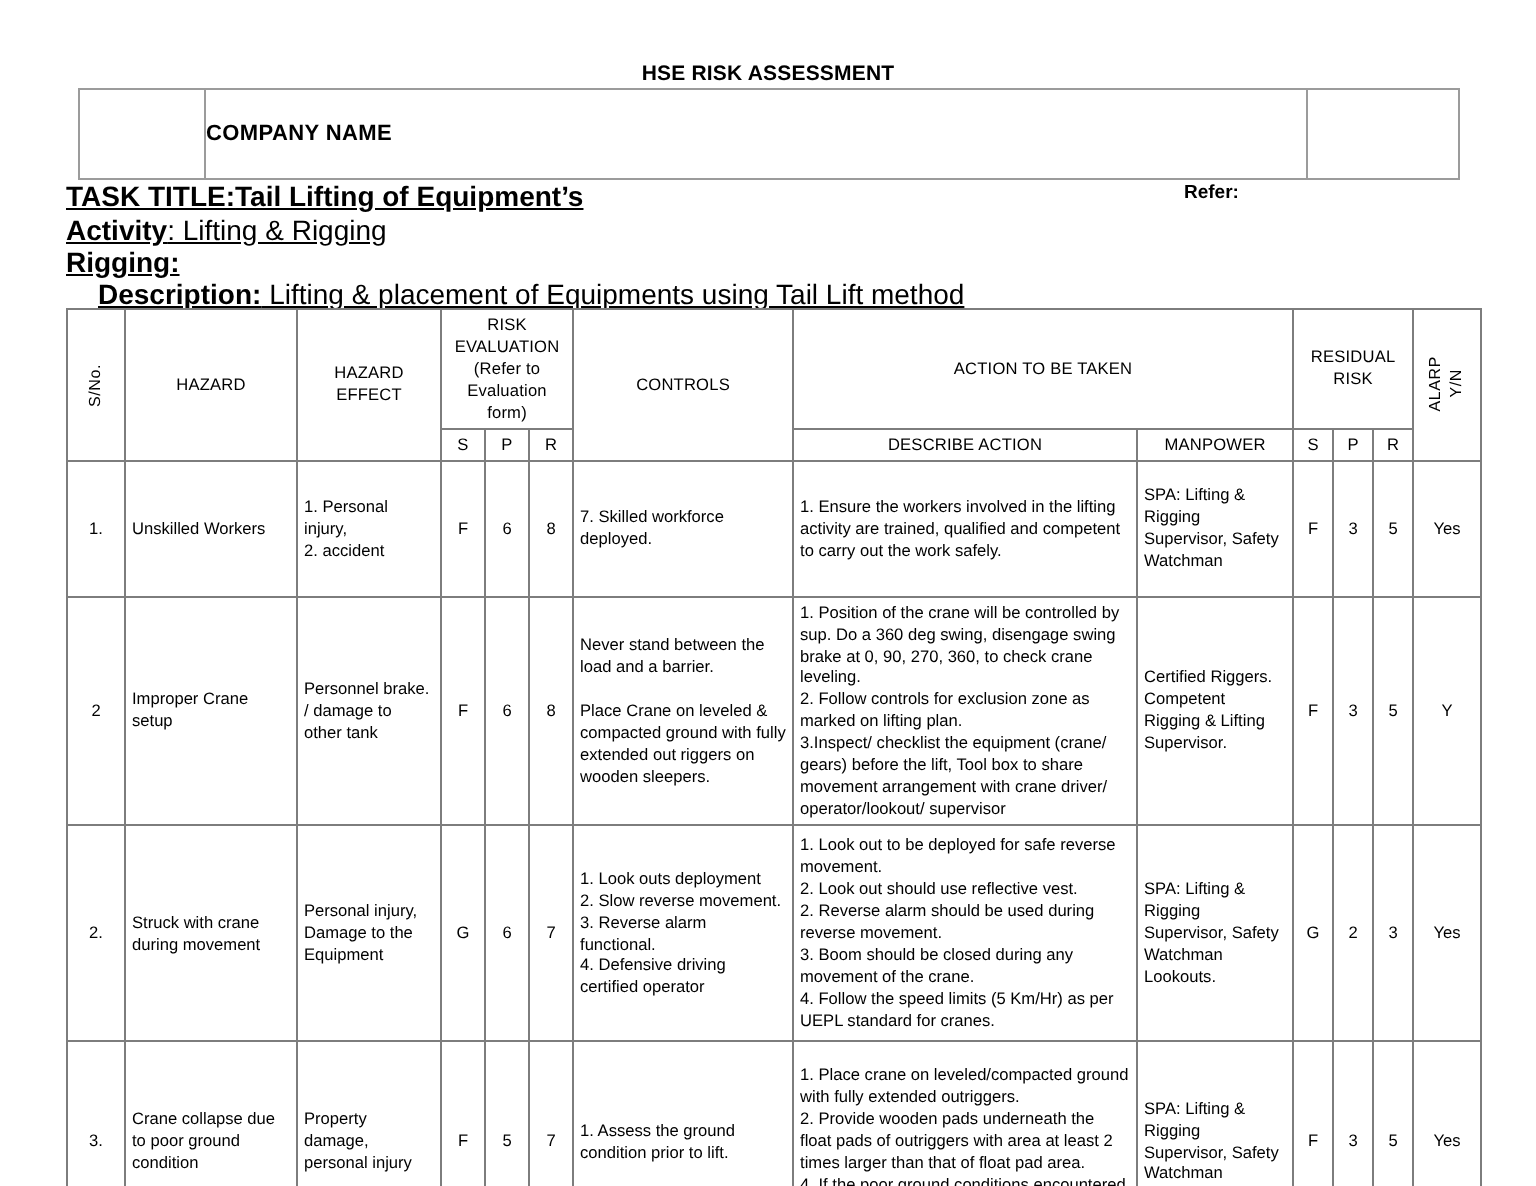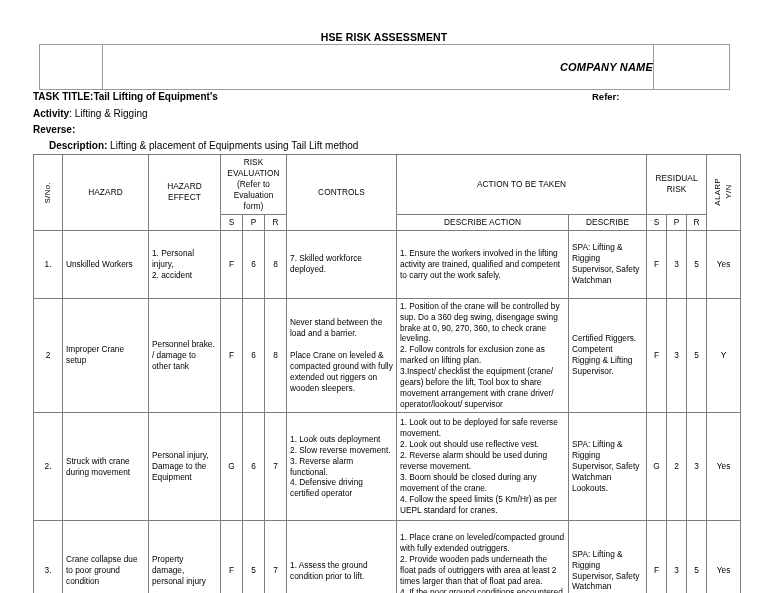--- a/index.html
+++ b/index.html
@@ -44,35 +44,35 @@
     table-layout: fixed;
   }
   .banner td {
     border: 1px solid #9b9b9b;
     height: 44px;
     vertical-align: middle;
     padding: 0;
   }
   .banner .logo-cell { width: 62px; }
   .banner .name-cell {
-    text-align: right;
+    text-align: left;
     font-size: 11px;
     font-weight: bold;
     letter-spacing: 0.2px;
-    font-style: italic;
   }
   .banner .right-cell { width: 75px; }
 
   
   .meta {
     position: absolute;
     left: 33px;
-    font-size: 10px;
+    font-size: 14px;
     line-height: 1.1;
     white-space: nowrap;
+    text-decoration: underline;
   }
   .meta b { font-weight: bold; }
   .meta-1 { top: 78px; }
   .meta-2 { top: 95px; }
   .meta-3 { top: 111px; }
   .meta-4 { top: 127px; padding-left: 16px; }
   .meta-date {
     position: absolute;
     left: 592px;
     top: 78px;
@@ -175,21 +175,21 @@
   <div class="meta meta-1">
     <b>TASK TITLE:</b><b style="font-weight:bold;">Tail Lifting of Equipment’s</b>
   </div>
   <div class="meta-date">Refer:</div>
 
   <div class="meta meta-2">
     <b>Activity</b><span>: Lifting &amp; Rigging</span>
   </div>
 
   <div class="meta meta-3">
-    <b>Reverse:</b><span></span>
+    <b>Rigging:</b><span></span>
   </div>
 
   <div class="meta meta-4">
     <b>Description:</b><span> Lifting &amp; placement of Equipments using Tail Lift method</span>
   </div>
 
   <table class="risk-table">
     <colgroup>
       <col class="c-sno">
         <col class="c-haz">
@@ -230,21 +230,21 @@
               <span class="vert-two nowrapcell">ALARP
 Y/N</span>
             </div>
         </th>
       </tr>
       <tr>
         <th>S</th>
         <th>P</th>
         <th>R</th>
         <th>DESCRIBE ACTION</th>
-        <th>DESCRIBE</th>
+        <th>MANPOWER</th>
         <th>S</th>
         <th>P</th>
         <th>R</th>
       </tr>
     </thead>
     <tbody>
 
       <tr class="row-h1">
         <td class="c-center">1.</td>
         <td class="c-left">Unskilled Workers</td>

